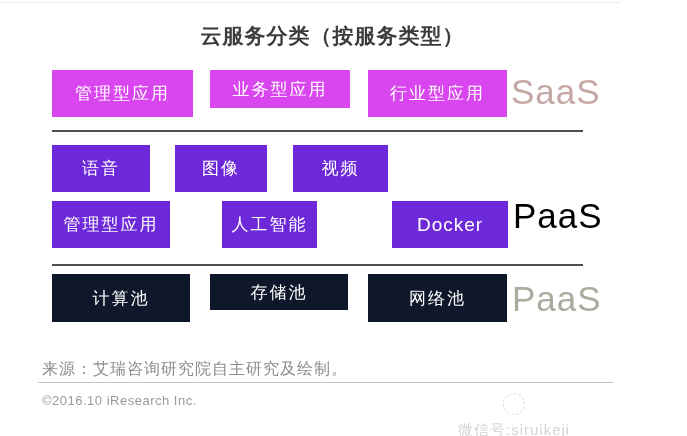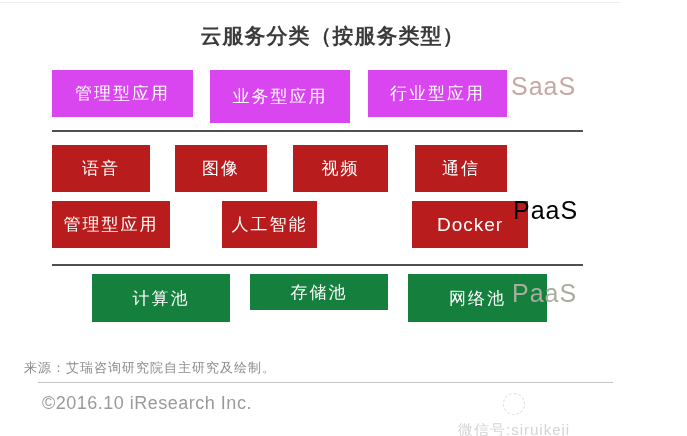--- a/index.html
+++ b/index.html
@@ -25,79 +25,78 @@
   }
   .box{
     position:absolute;
     display:flex;align-items:center;justify-content:center;
     color:#ffffff;
     font-size:17px;
     letter-spacing:2px;
     box-sizing:border-box;
   }
   .saas-box{background:#d946ef;}
-  .paas-box{background:#b91c1c;}
-  .iaas-box{background:#15803d;margin-left:40px;}
+  .paas-box{background:#6d28d9;}
+  .iaas-box{background:#0f172a;}
   .layer-label{
     position:absolute;
-    font-size:25px;
+    font-size:35px;
     font-weight:400;
     letter-spacing:1px;
   }
   .saas-label{color:#c5a8a6;}
   .paas-label{color:#000000;}
   .iaas-label{color:#abab9f;}
   .divider{
     position:absolute;left:52px;width:531px;height:2px;
     background:#4f4f4f;
   }
   .source-note{
-    position:absolute;left:24px;top:359px;
-    font-size:13px;color:#8c8c8c;letter-spacing:1px;
+    position:absolute;left:42px;top:359px;
+    font-size:16px;color:#8c8c8c;letter-spacing:1px;
   }
   .footer-rule{
     position:absolute;left:38px;top:382px;width:575px;height:1px;
     background:#c4c4c4;
   }
   .copyright{
     position:absolute;left:42px;top:393px;
-    font-size:18px;color:#9a9a9a;letter-spacing:0.5px;
+    font-size:13px;color:#9a9a9a;letter-spacing:0.5px;
   }
   .watermark{
     position:absolute;left:458px;top:393px;
     display:flex;align-items:center;gap:6px;
     color:#d4d4d4;font-size:15px;letter-spacing:1px;flex-direction:column;
   }
   .watermark-circle{
     width:22px;height:22px;border-radius:50%;
     border:1px dashed #dedede;
     box-sizing:border-box;
   }
-  .docker-text{letter-spacing:1px;font-size:19px;margin-left:20px;}
+  .docker-text{letter-spacing:1px;font-size:19px;}
 </style>
 </head>
 <body>
 
 <div class="stage">
 
   <div class="top-border"></div>
 
   <div class="title">云服务分类（按服务类型）</div>
 
   <div class="box saas-box" style="left:52px;top:70px;width:141px;height:47px">管理型应用</div>
-  <div class="box saas-box" style="left:210px;top:70px;width:140px;height:53px">业务型应用</div>
+  <div class="box saas-box" style="left:210px;top:70px;width:140px;height:38px">业务型应用</div>
   <div class="box saas-box" style="left:368px;top:70px;width:139px;height:47px">行业型应用</div>
   <div class="layer-label saas-label" style="left:511px;top:72px">SaaS</div>
 
   <div class="divider" style="top:130px"></div>
 
   <div class="box paas-box" style="left:52px;top:145px;width:98px;height:47px">语音</div>
   <div class="box paas-box" style="left:293px;top:145px;width:95px;height:47px">视频</div>
   <div class="box paas-box" style="left:175px;top:145px;width:92px;height:47px">图像</div>
-  <div class="box paas-box" style="left:415px;top:145px;width:92px;height:47px">通信</div>
 
   <div class="box paas-box" style="left:52px;top:201px;width:118px;height:47px">管理型应用</div>
   <div class="box paas-box" style="left:222px;top:201px;width:95px;height:47px">人工智能</div>
   <div class="box paas-box docker-text" style="left:392px;top:201px;width:116px;height:47px">Docker</div>
   <div class="layer-label paas-label" style="left:513px;top:196px">PaaS</div>
 
   <div class="divider" style="top:264px"></div>
 
   <div class="box iaas-box" style="left:52px;top:274px;width:138px;height:48px">计算池</div>
   <div class="box iaas-box" style="left:210px;top:274px;width:138px;height:36px">存储池</div>

